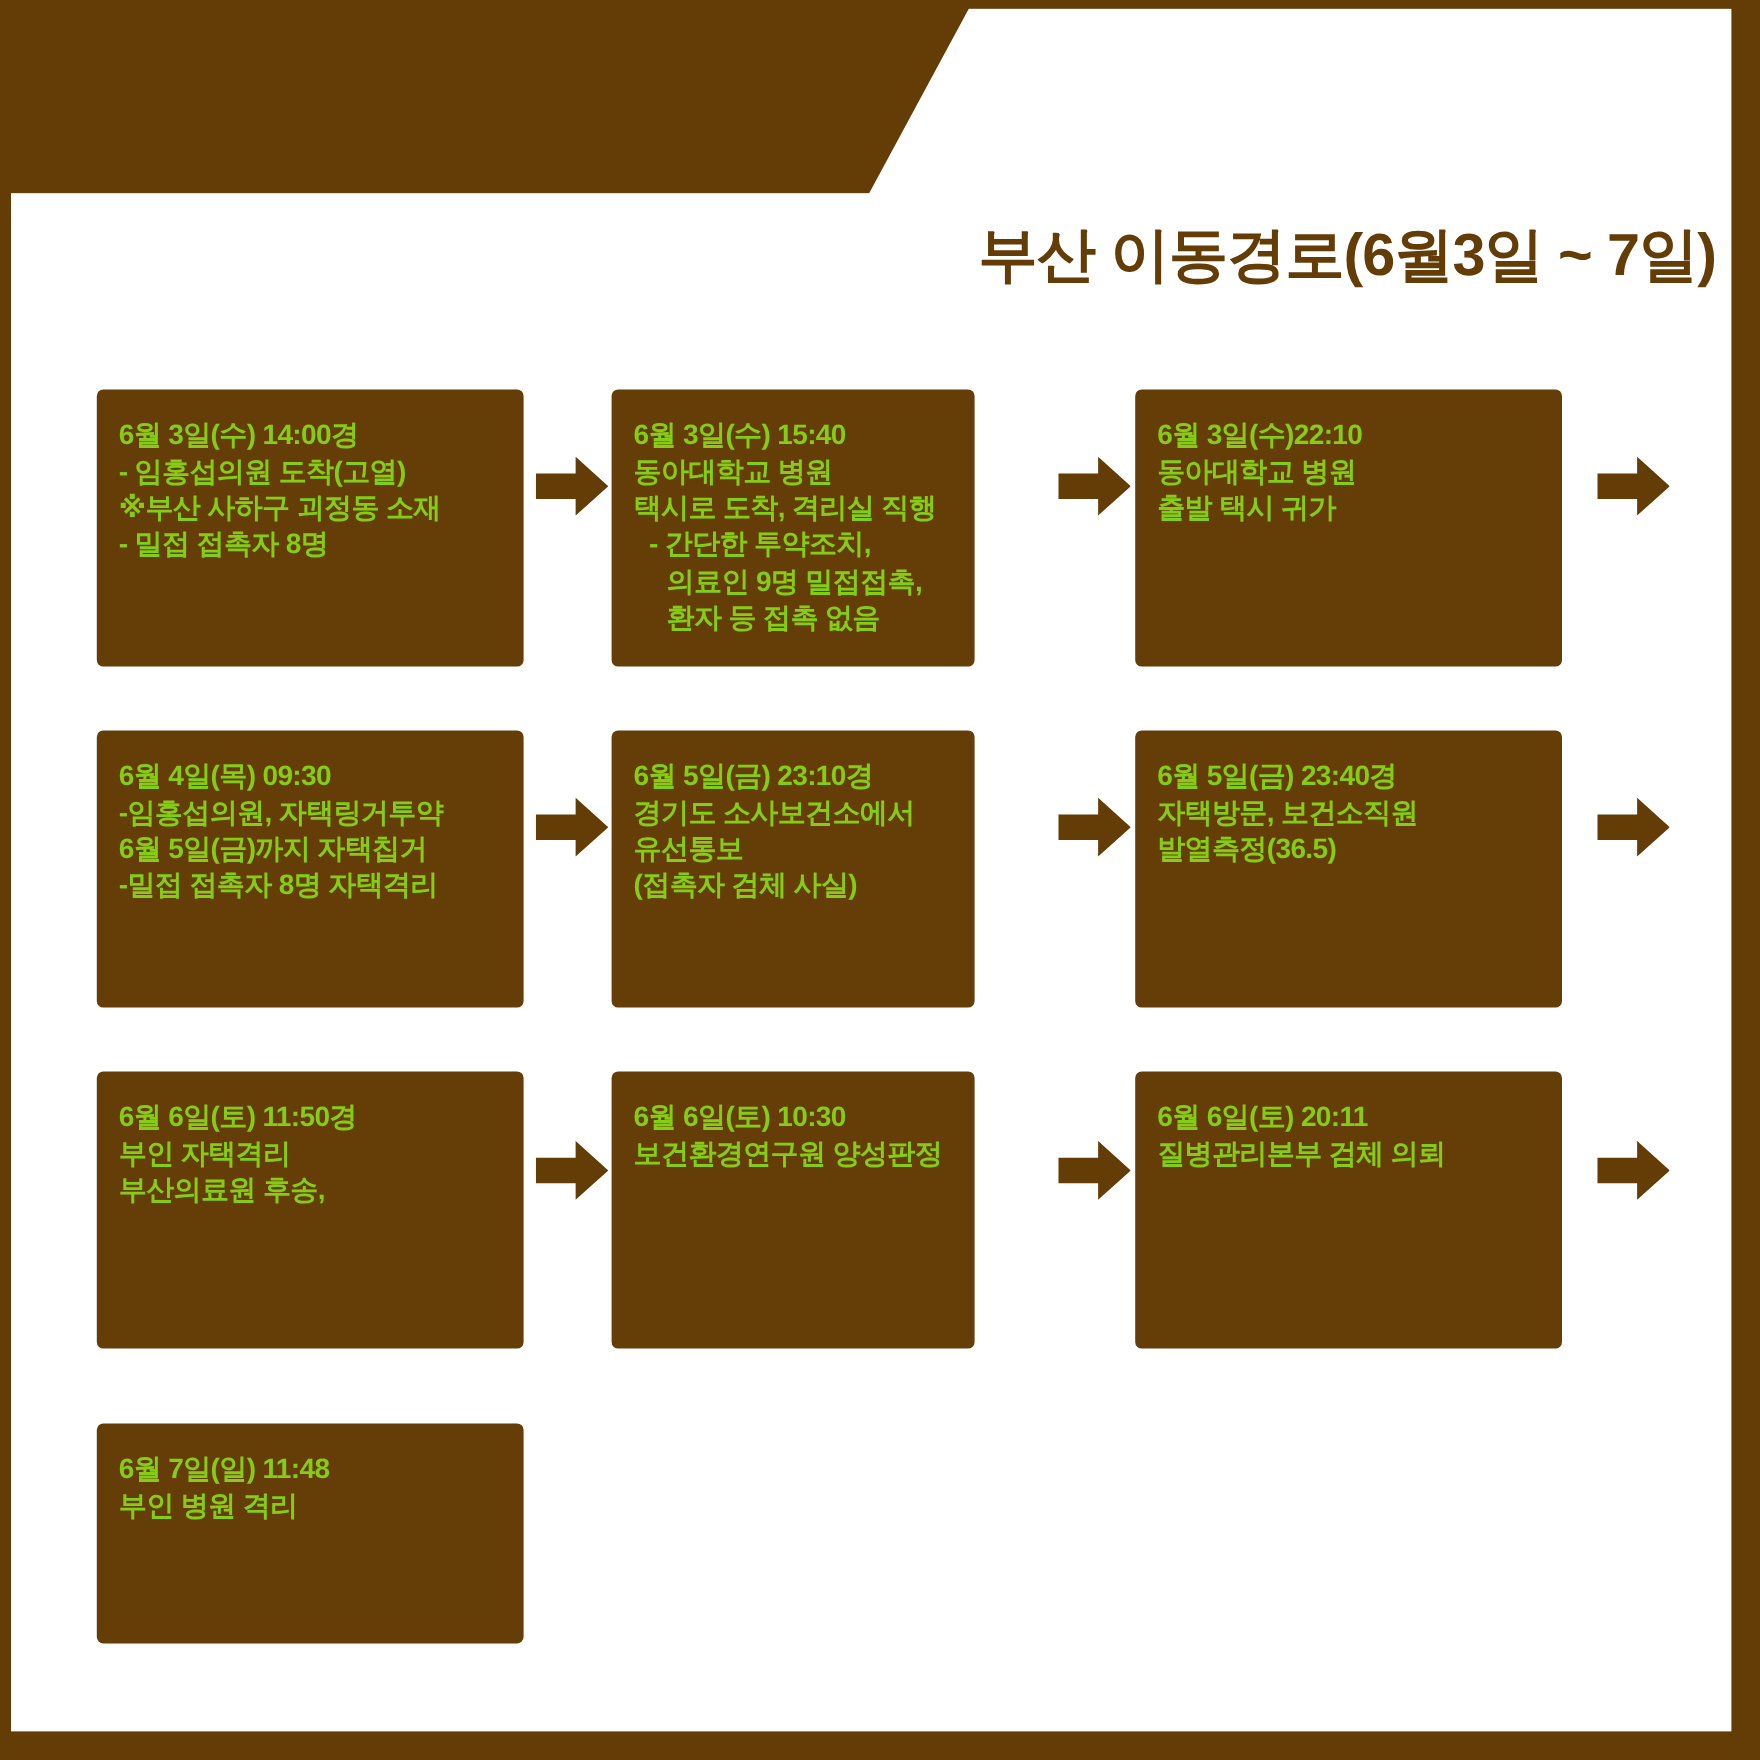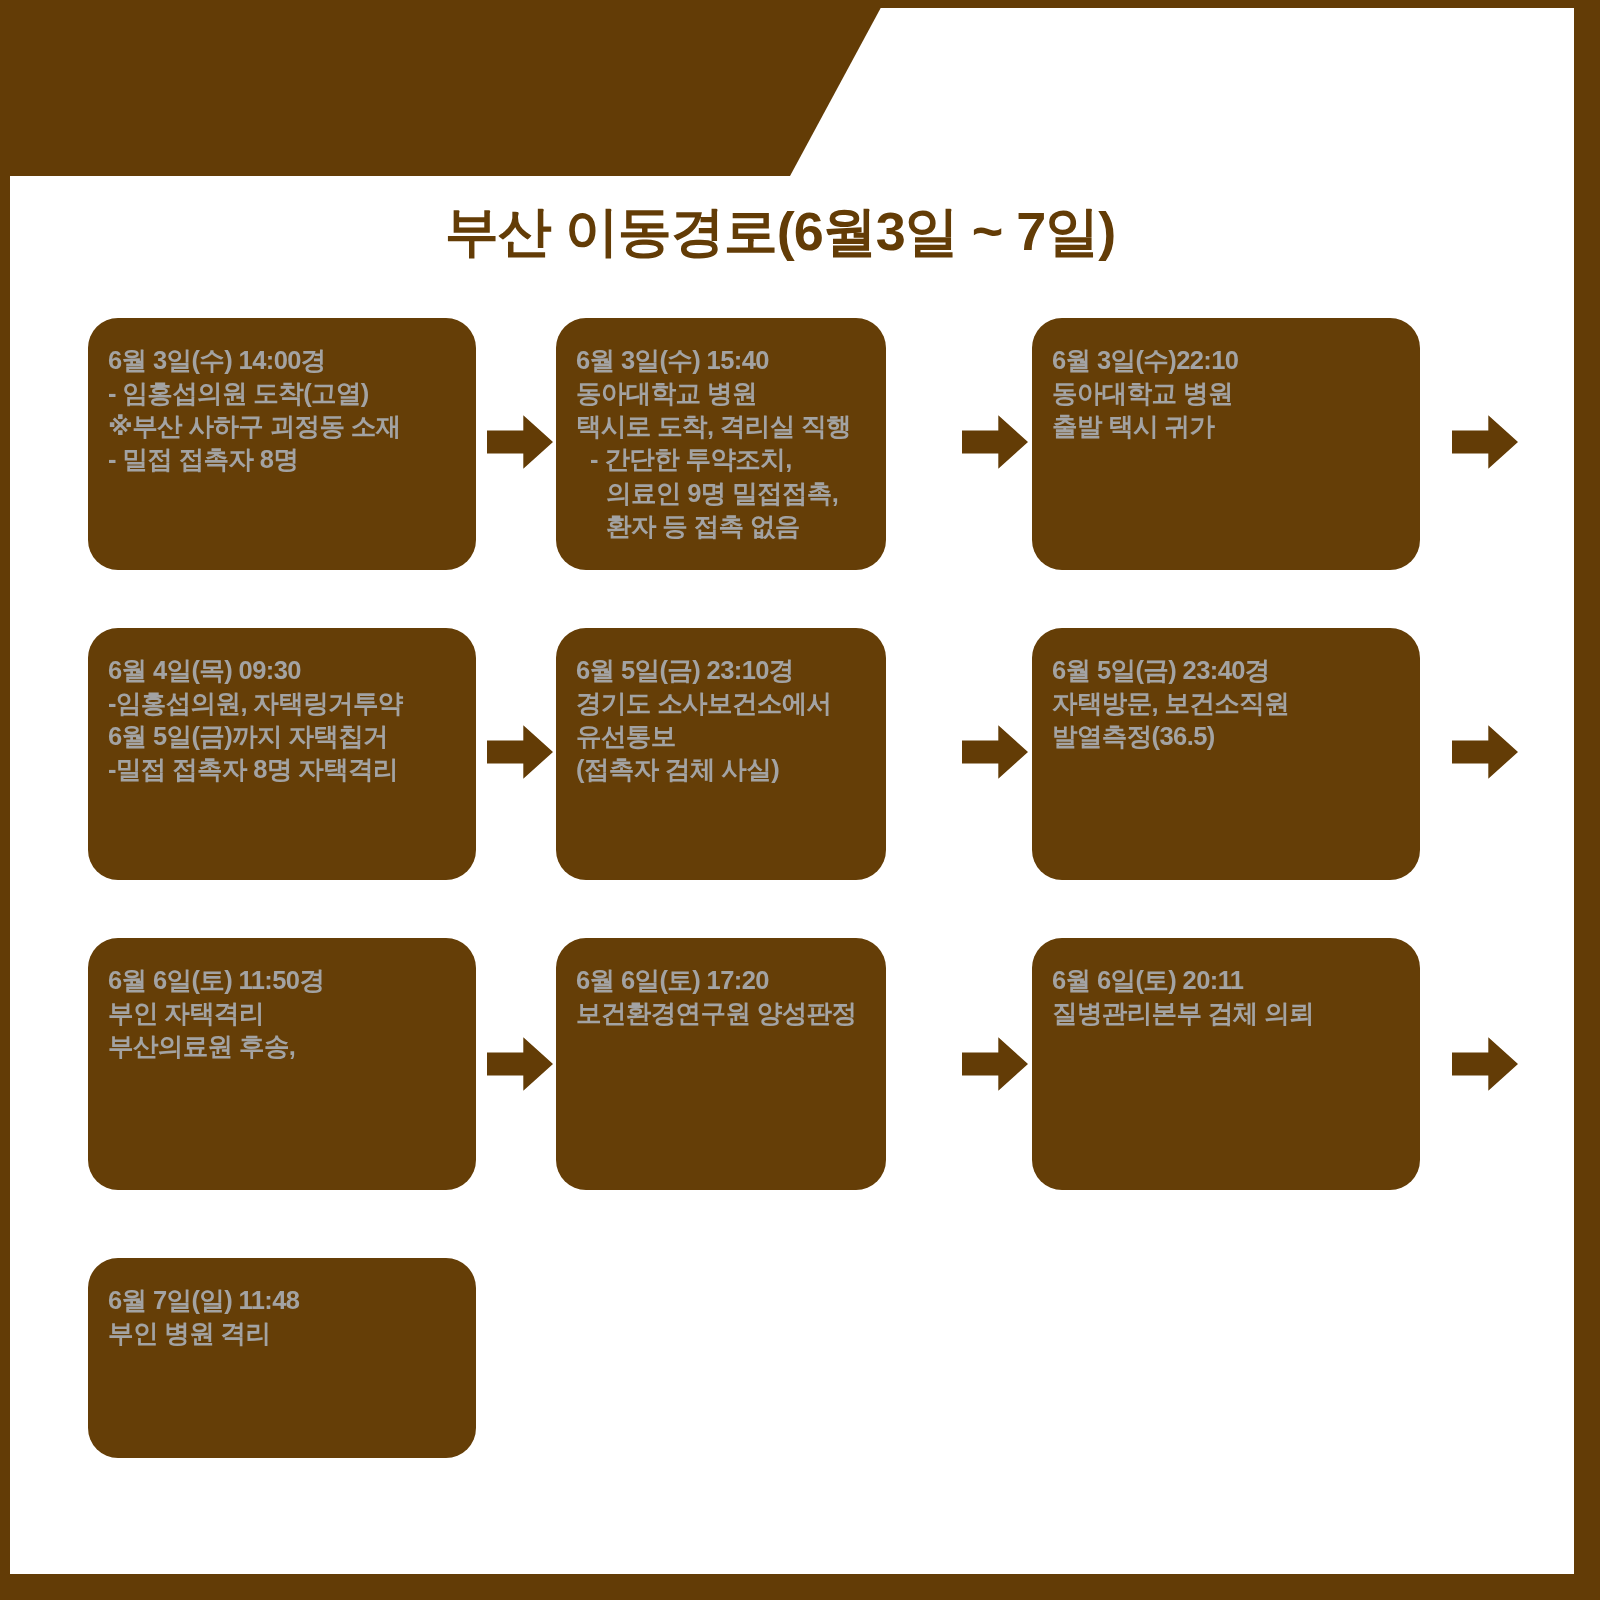--- a/index.html
+++ b/index.html
@@ -54,51 +54,52 @@
     white-space: nowrap;
     line-height: 1.1;
   }
 
   
   #main-title {
     position: absolute;
     left: 0;
     top: 196px;
     width: 1560px;
-    text-align: center;
+    text-align: right;
     color: #633C06;
     font-size: 54px;
     font-weight: bold;
     letter-spacing: -1px;
     white-space: nowrap;
   }
 
   
   #flow {
     position: absolute;
     left: 0;
     top: 0;
     width: 1600px;
     height: 1600px;
     z-index: 2;
   }
 
   .flow-box {
     position: absolute;
     background: #653E07;
-    border-radius: 30px;
+    border-radius: 6px;
     box-sizing: border-box;
     padding: 26px 18px 14px 20px;
-    color: #a3a3a3;
+    color: #84cc16;
     font-size: 25.5px;
     font-weight: bold;
     line-height: 1.30;
     letter-spacing: -0.6px;
     white-space: pre;
     overflow: hidden;
+    margin-top: 36px;
   }
   .flow-box .line { display: block; }
   .flow-box .line.indent-1 { padding-left: 14px; }
   .flow-box .line.indent-2 { padding-left: 30px; }
 
   
   .col-1 { left: 88px;   width: 388px; }
   .col-2 { left: 556px;  width: 330px; }
   .col-3 { left: 1032px; width: 388px; }
 
@@ -150,21 +151,21 @@
 
     <div class="flow-box col-1 row-2"><span class="line">6월 4일(목) 09:30</span><span class="line">-임홍섭의원, 자택링거투약</span><span class="line">6월 5일(금)까지 자택칩거</span><span class="line">-밀접 접촉자 8명 자택격리</span></div>
     <div class="arrow ax-1 ay-2"></div>
     <div class="flow-box col-2 row-2"><span class="line">6월 5일(금) 23:10경</span><span class="line">경기도 소사보건소에서</span><span class="line">유선통보</span><span class="line">(접촉자 검체 사실)</span></div>
     <div class="arrow ax-2 ay-2"></div>
     <div class="flow-box col-3 row-2"><span class="line">6월 5일(금) 23:40경</span><span class="line">자택방문, 보건소직원</span><span class="line">발열측정(36.5)</span></div>
     <div class="arrow ax-3 ay-2"></div>
 
     <div class="flow-box col-1 row-3"><span class="line">6월 6일(토) 11:50경</span><span class="line">부인 자택격리</span><span class="line">부산의료원 후송,</span></div>
     <div class="arrow ax-1 ay-3"></div>
-    <div class="flow-box col-2 row-3"><span class="line">6월 6일(토) 17:20</span><span class="line">보건환경연구원 양성판정</span></div>
+    <div class="flow-box col-2 row-3"><span class="line">6월 6일(토) 10:30</span><span class="line">보건환경연구원 양성판정</span></div>
     <div class="arrow ax-2 ay-3"></div>
     <div class="flow-box col-3 row-3"><span class="line">6월 6일(토) 20:11</span><span class="line">질병관리본부 검체 의뢰</span></div>
     <div class="arrow ax-3 ay-3"></div>
 
     <div class="flow-box col-1 row-4"><span class="line">6월 7일(일) 11:48</span><span class="line">부인 병원 격리</span></div>
 
   </div>
 </div>
 
 </body></html>

